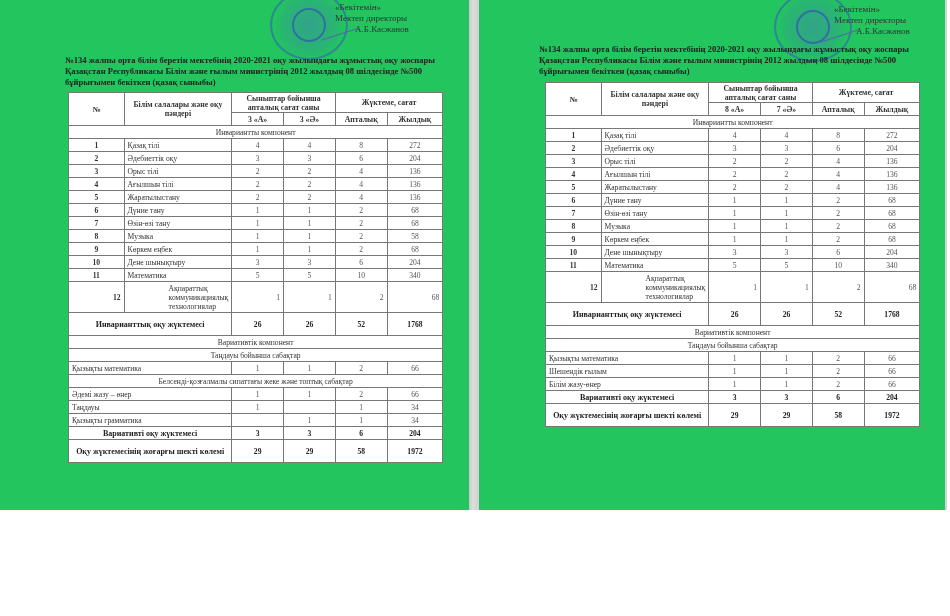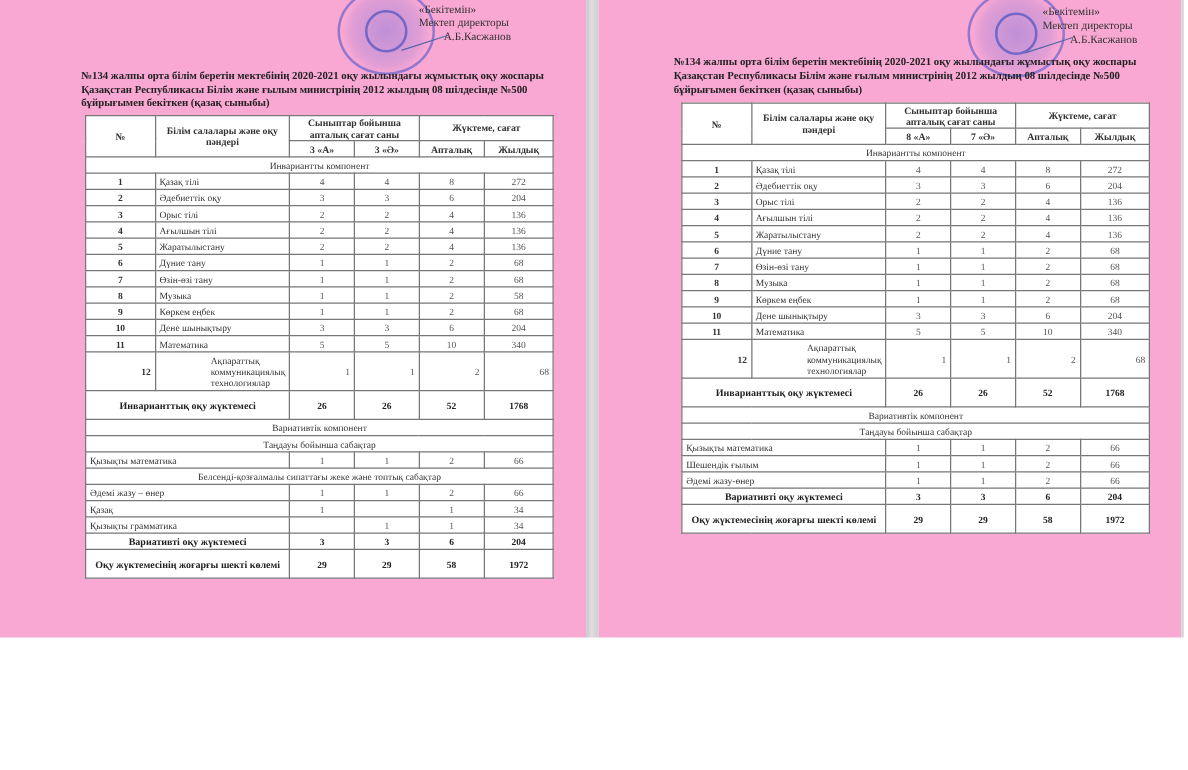--- a/index.html
+++ b/index.html
@@ -1,18 +1,18 @@
 <!DOCTYPE html>
 <html><head>
   <meta charset="utf-8">
   <style>
     html, body { margin:0; padding:0; }
     body { width:950px; height:616px; background:#ffffff; position:relative; overflow:hidden;
            font-family:"Liberation Serif", serif; color:#222; }
-    .page { position:absolute; top:0; height:510px; background:#f9a8d4; }
+    .page { position:absolute; top:0; height:510px; background:#22c55e; }
     #page-left { left:0; width:469px; }
     #page-right { left:479px; width:466px; }
     .divider { position:absolute; left:469px; top:0; width:10px; height:510px;
                background:linear-gradient(90deg,#c8c8c8,#dedede 40%,#cfcfcf); }
     .edge-right { position:absolute; left:945px; top:0; width:2px; height:510px; background:#d4d4d4; }
 
     .stamp { position:absolute; width:74px; height:66px; border-radius:50%;
              border:2px solid rgba(60,80,200,0.55);
              background:radial-gradient(circle, rgba(80,100,220,0.35) 0%, rgba(80,100,220,0.15) 55%, rgba(255,255,255,0) 70%); }
     .stamp::after { content:""; position:absolute; left:20px; top:16px; width:30px; height:30px; border-radius:50%;
@@ -203,21 +203,21 @@
     </tbody>
       <tbody>
         <tr>
           <td colspan="2">Әдемі жазу – өнер</td>
           <td class="val">1</td>
           <td class="val">1</td>
           <td class="val">2</td>
           <td class="val">66</td>
         </tr>
         <tr>
-          <td colspan="2">Қазақ</td>
+          <td colspan="2">Таңдауы</td>
           <td class="val">1</td>
           <td class="val"></td>
           <td class="val">1</td>
           <td class="val">34</td>
         </tr>
         <tr>
           <td colspan="2">Қызықты грамматика</td>
           <td class="val"></td>
           <td class="val">1</td>
           <td class="val">1</td>
@@ -403,21 +403,21 @@
           <td class="val">66</td>
         </tr>
         <tr>
           <td colspan="2">Шешендік ғылым</td>
           <td class="val">1</td>
           <td class="val">1</td>
           <td class="val">2</td>
           <td class="val">66</td>
         </tr>
         <tr>
-          <td colspan="2">Әдемі жазу-өнер</td>
+          <td colspan="2">Білім жазу-өнер</td>
           <td class="val">1</td>
           <td class="val">1</td>
           <td class="val">2</td>
           <td class="val">66</td>
         </tr>
       </tbody>
     <tbody>
         <tr class="total">
       <td colspan="2" class="lab">Вариативті оқу жүктемесі</td>
       <td class="val">3</td>

